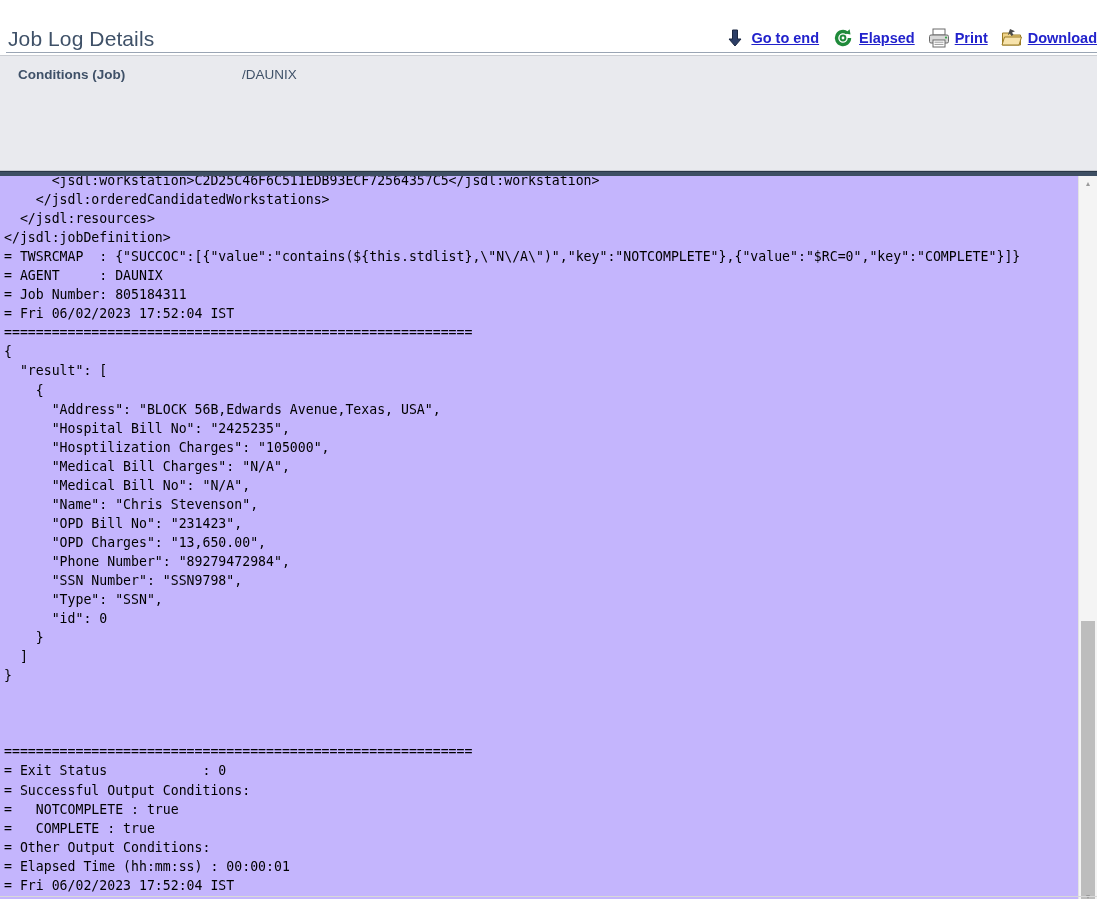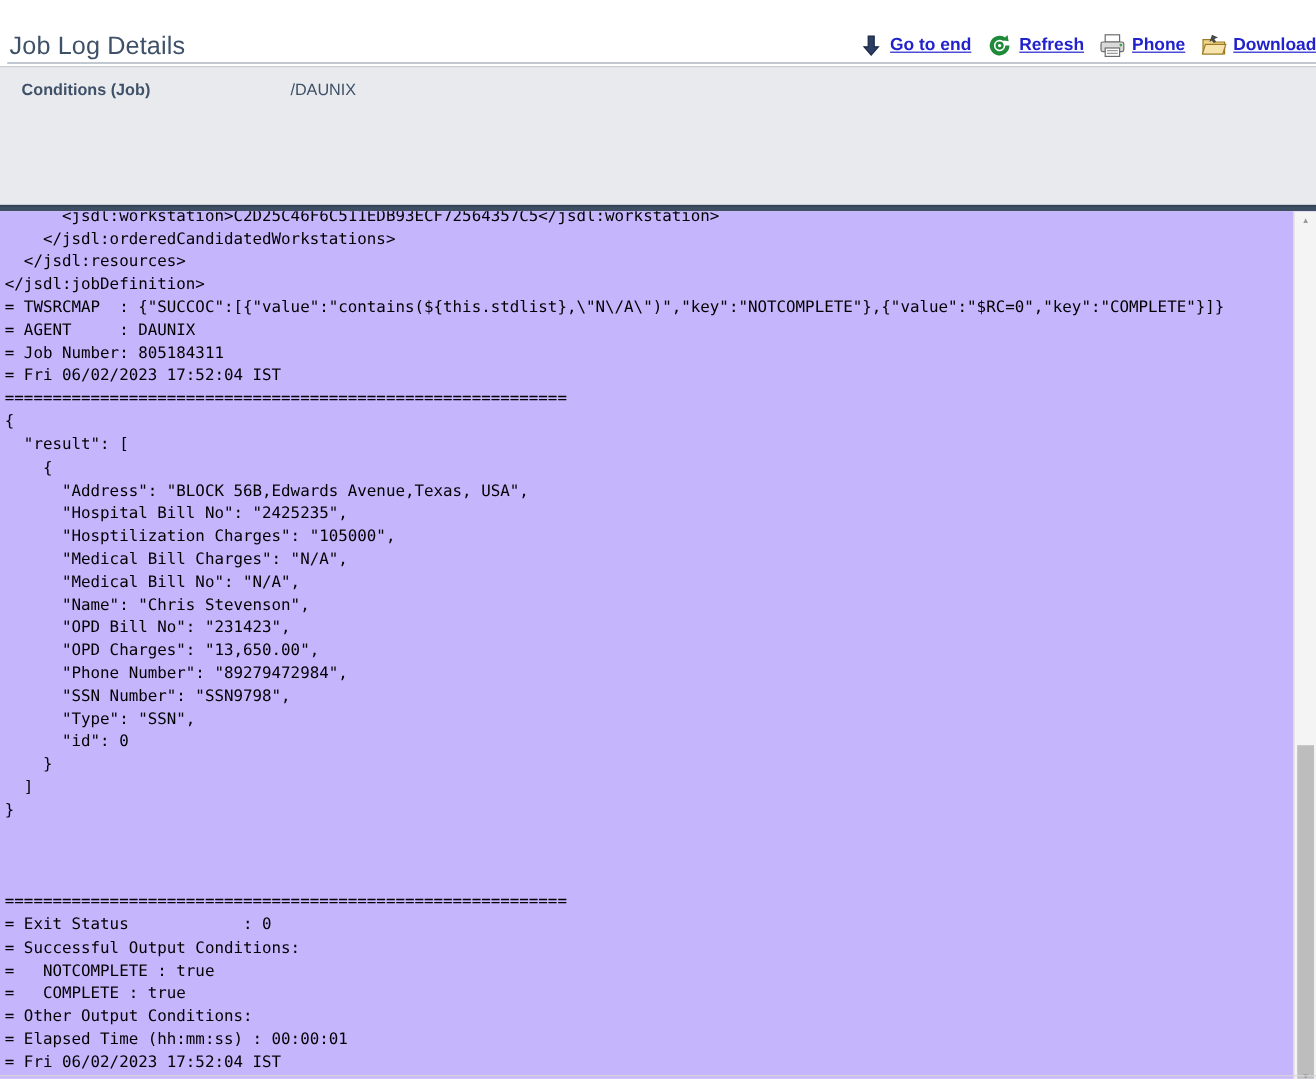--- a/index.html
+++ b/index.html
@@ -187,35 +187,35 @@
       </a>
 
       <a class="tool-item" href="#">
         <span class="tool-icon">
           <svg width="20" height="20" viewBox="0 0 20 20">
             <path d="M16.5 10 a6.5 6.5 0 1 1 -2.4 -5.05" fill="none" stroke="#1f8a3a" stroke-width="3.4"></path>
             <path d="M16.6 1.2 l0.9 5.2 l-5.2 -0.9 z" fill="#1f8a3a"></path>
             <circle cx="10" cy="10" r="2.4" fill="none" stroke="#1f8a3a" stroke-width="2"></circle>
           </svg>
         </span>
-        <span class="tool-label">Refresh</span>
+        <span class="tool-label">Elapsed</span>
       </a>
 
       <a class="tool-item" href="#">
         <span class="tool-icon">
           <svg width="22" height="20" viewBox="0 0 22 20">
             <rect x="5" y="1" width="12" height="6" fill="#ffffff" stroke="#6b6b6b" stroke-width="1"></rect>
             <rect x="1.5" y="7" width="19" height="8" rx="1.5" fill="#d9d9d9" stroke="#6b6b6b" stroke-width="1"></rect>
             <rect x="5" y="12" width="12" height="7" fill="#ffffff" stroke="#6b6b6b" stroke-width="1"></rect>
             <line x1="6.5" y1="14.2" x2="15.5" y2="14.2" stroke="#9a9a9a" stroke-width="1"></line>
             <line x1="6.5" y1="16.4" x2="15.5" y2="16.4" stroke="#9a9a9a" stroke-width="1"></line>
             <circle cx="18" cy="9.6" r="1.1" fill="#3aa34a"></circle>
           </svg>
         </span>
-        <span class="tool-label">Phone</span>
+        <span class="tool-label">Print</span>
       </a>
 
       <a class="tool-item" href="#">
         <span class="tool-icon">
           <svg width="22" height="20" viewBox="0 0 22 20">
             <path d="M1.5 5 h7 l2 2 h9 v10 h-18 z" fill="#f0d48a" stroke="#9b7c24" stroke-width="1"></path>
             <path d="M3.5 9 h17 l-2.5 8 h-17 z" fill="#f7e3ac" stroke="#9b7c24" stroke-width="1"></path>
             <path d="M9 1 l5 2.2 l-3 1.3 l1.4 2.2 l-2 1.2 l-1.4 -2.3 l-2.2 1.6 z" fill="#4a4a4a"></path>
           </svg>
         </span>

